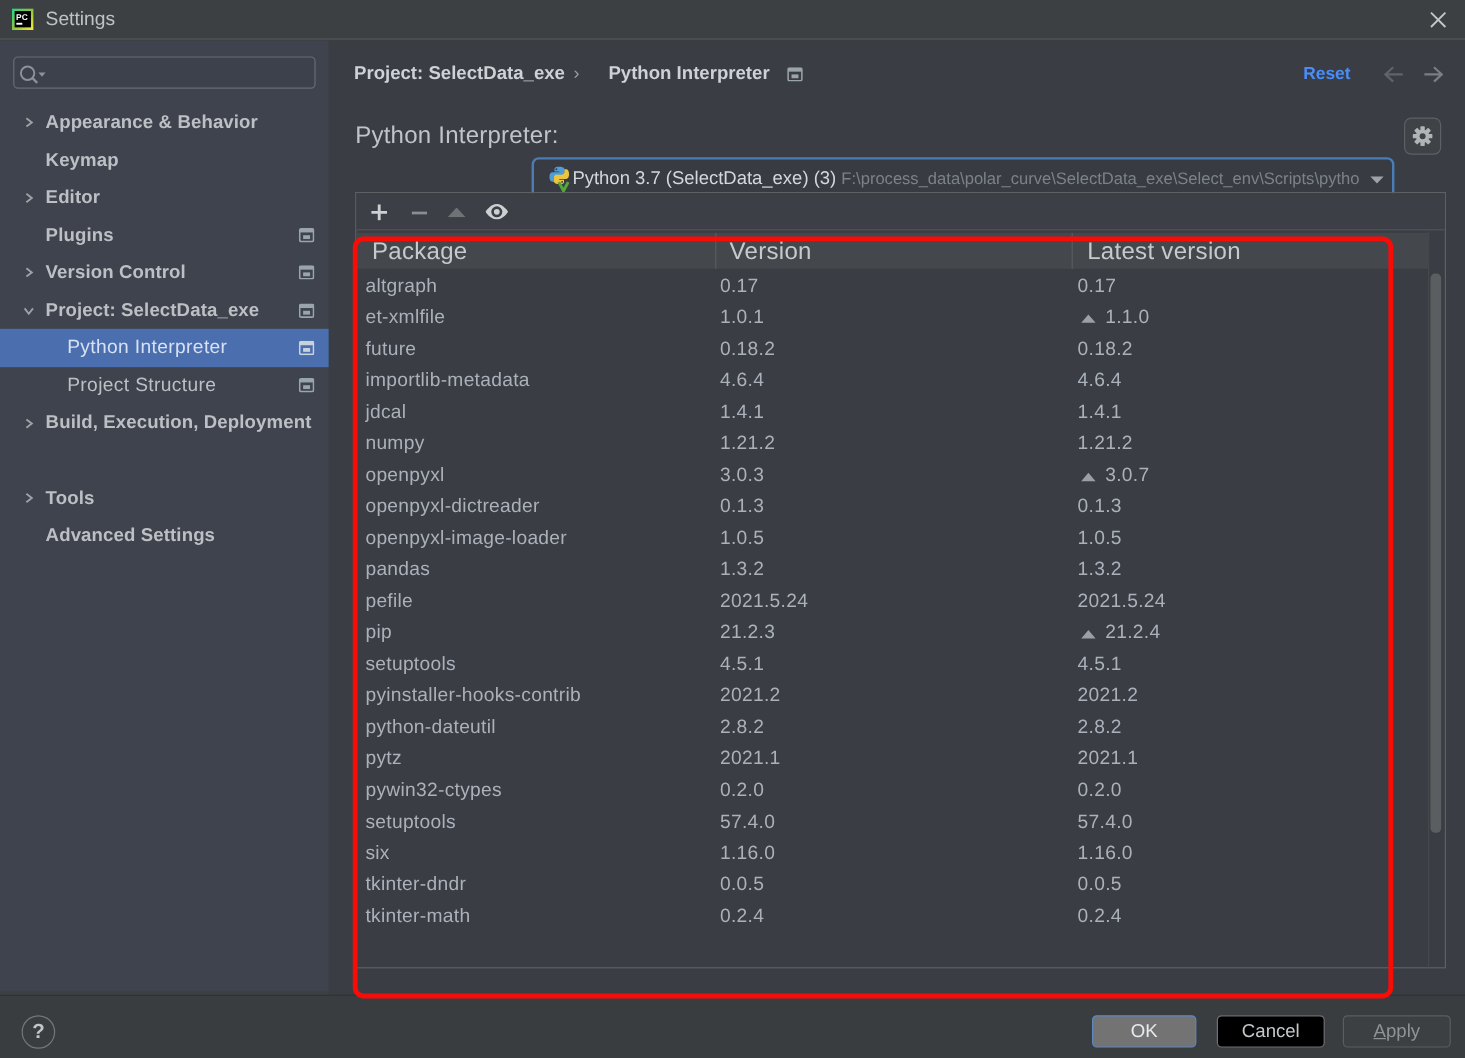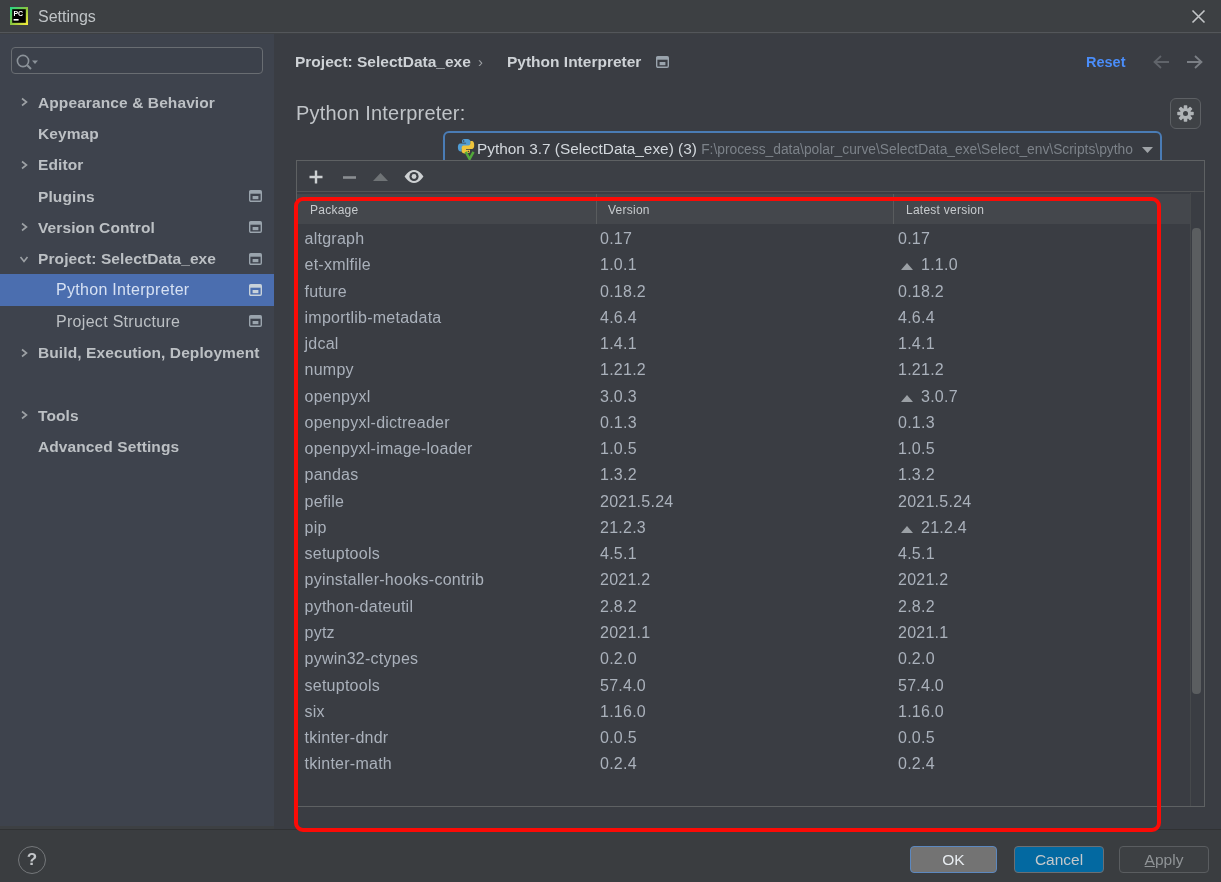--- a/index.html
+++ b/index.html
@@ -23,33 +23,33 @@
 .wicon { position:absolute; left:249px; top:50%; margin-top:-6px; width:13px; height:12px; }
 
 
 #content { left:274px; top:34px; width:947px; height:795px; background:#3a3d43; }
 .crumb { font-size:15.5px; font-weight:bold; color:#ced2d6; }
 
 
 #panel { left:22px; top:126px; width:909px; height:647px; border:1px solid #5e6163; border-left:1px solid #5e6163; }
 #toolbar { left:0px; top:0px; width:907px; height:31px; background:#3c3f45; border-bottom:1px solid #525456; }
 #thead { left:0px; top:33px; width:893px; height:30px; background:#44474c; }
-#thead .h { position:absolute; top:0; height:30px; line-height:32px; font-size:12px; letter-spacing:0.25px; color:#c6cacd; }
+#thead .h { position:absolute; top:0; height:30px; line-height:32px; font-size:20px; letter-spacing:0.25px; color:#c6cacd; }
 .vline { position:absolute; top:0; width:1px; height:30px; background:#595c5e; }
 #rows { left:0px; top:65px; width:893px; }
 .trow { position:relative; width:893px; height:26.27px; }
 .trow div { position:absolute; top:0; height:26.27px; line-height:26.27px; font-size:16px; letter-spacing:0.25px; color:#aab1bb; white-space:nowrap; }
 .c1 { left:7.5px; } .c2 { left:303px; } .c3 { left:601px; }
 .up { display:inline-block; width:0; height:0; border-left:6px solid transparent; border-right:6px solid transparent; border-bottom:7px solid #9ba0a5; margin-left:3px; margin-right:8px; position:relative; top:0px; }
 
 
 #bottombar { left:0; top:829px; width:1221px; height:53px; background:#3a3d40; border-top:1px solid #303234; }
 .btn { position:absolute; top:16px; height:27px; border-radius:4px; font-size:15.5px; text-align:center; line-height:25px; }
 #btn-ok { left:910px; width:87px; background:#737373; border:1px solid #5c88bf; color:#e8ecf0; }
-#btn-cancel { left:1014px; width:90px; background:#0369a1; border:1px solid #6c6f73; color:#c4c8cb; }
+#btn-cancel { left:1014px; width:90px; background:#000000; border:1px solid #6c6f73; color:#c4c8cb; }
 #btn-apply { left:1119px; width:90px; background:#3d4043; border:1px solid #5a5d60; color:#8f9396; }
 
 
 #redrect { left:294px; top:197px; width:867px; height:635px; border:4px solid #fb0b06; border-radius:9px; z-index:50; }
 #scrollthumb { left:1192px; top:228px; width:9px; height:466px; background:#5b5e60; border-radius:4px; }
 </style>
 </head>
 <body>
 
 <div class="abs" id="titlebar"></div>

